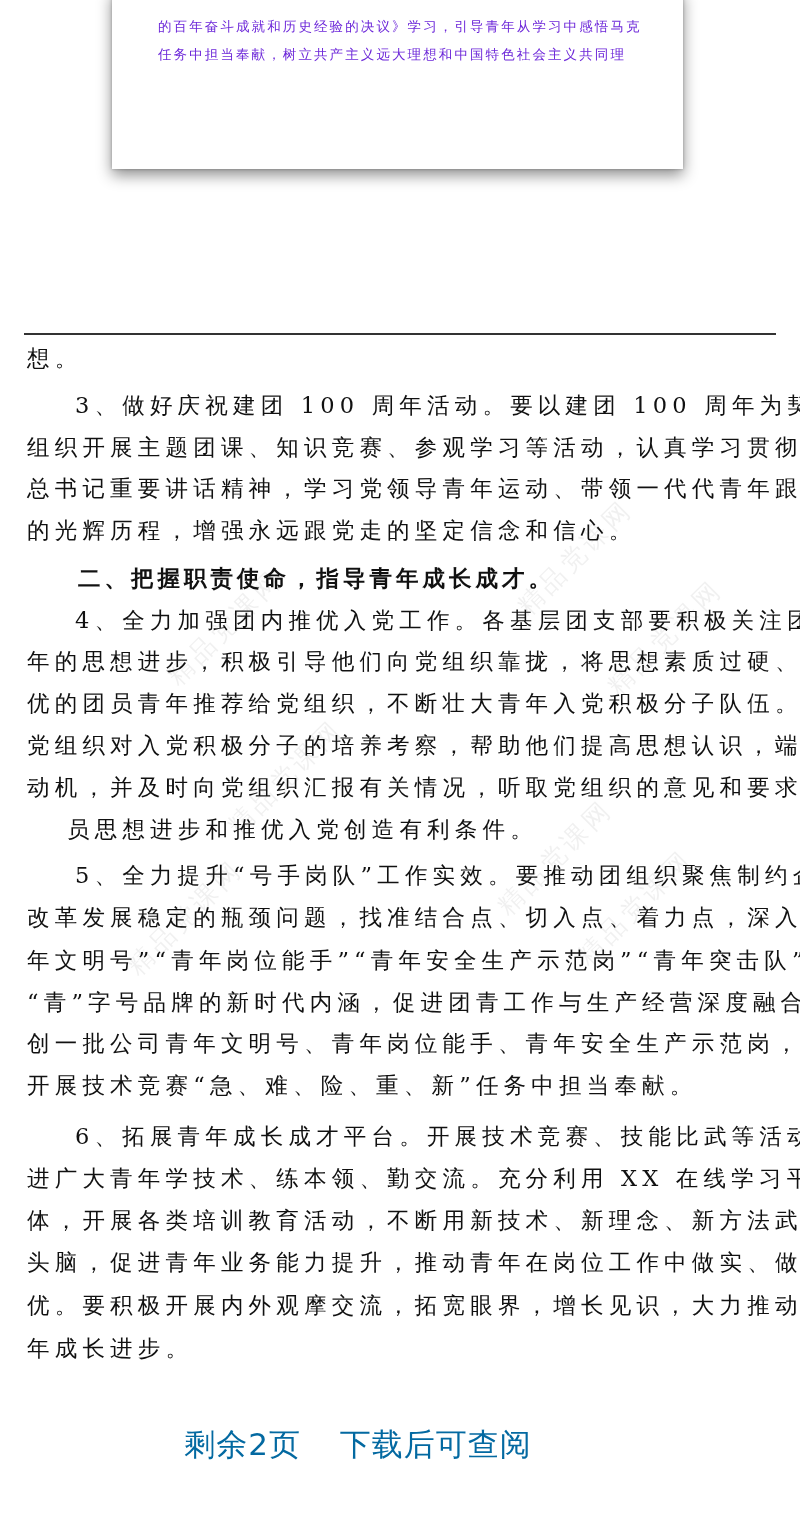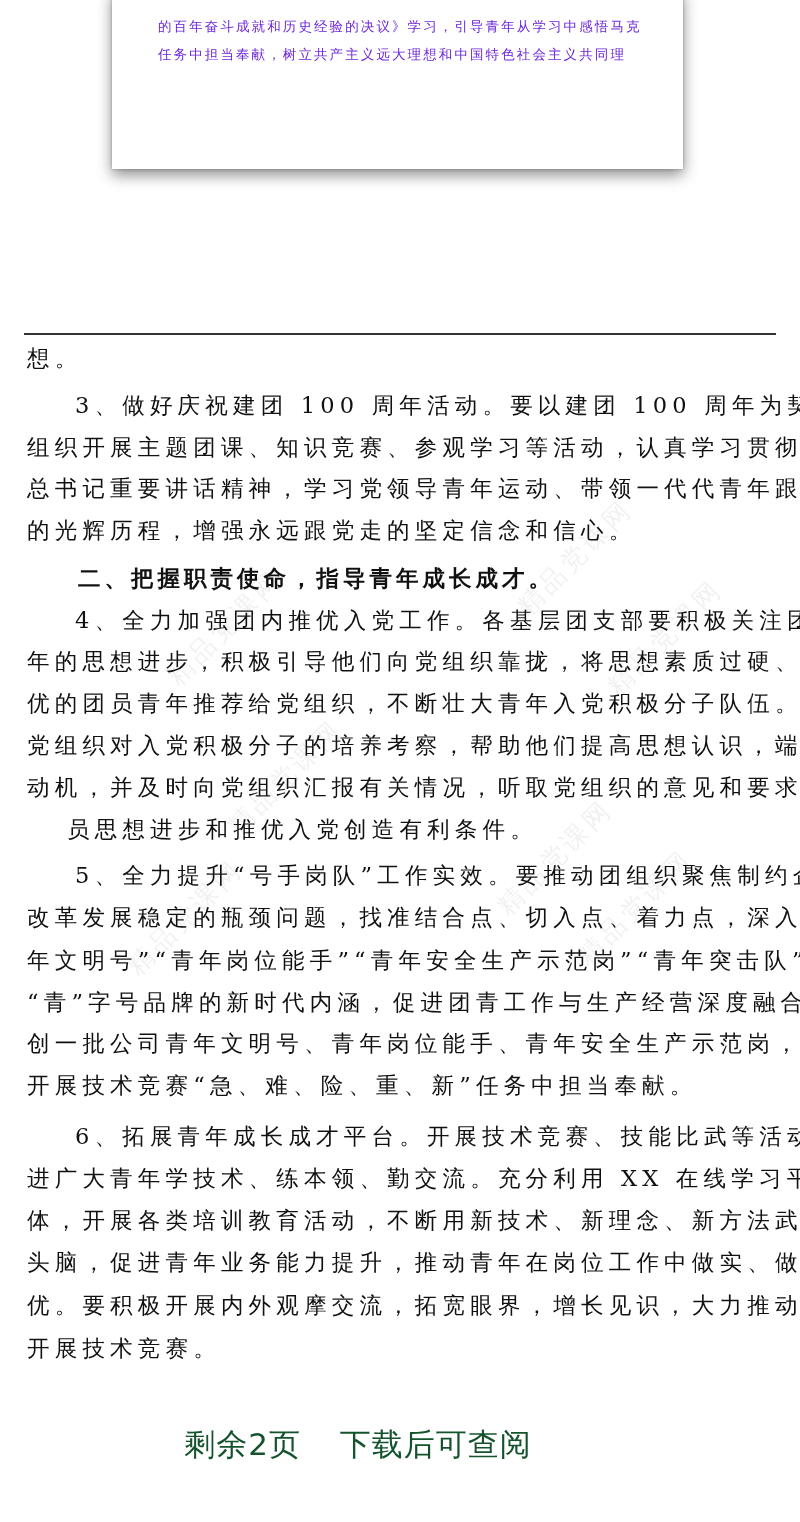--- a/index.html
+++ b/index.html
@@ -9,21 +9,21 @@
           background: #fff; box-shadow: 0 6px 14px rgba(0,0,0,0.45), 0 0 3px rgba(0,0,0,0.25); }
   .card-line { position: absolute; left: 46px; font-size: 13.5px; letter-spacing: 2.1px;
                white-space: nowrap; line-height: 16px; color: #6d28d9; }
   .divider { position: absolute; left: 24px; top: 333px; width: 752px; height: 2px; background: #333; }
   .line { position: absolute; left: 27px; font-size: 22.5px; letter-spacing: 5.2px;
           white-space: nowrap; line-height: 28px; color: #111; }
   .line.indent { left: 75px; }
   .line.heading { font-weight: bold; left: 78px; letter-spacing: 4px; }
   .footer { position: absolute; left: 0; width: 716px; top: 1424px; text-align: center;
             font-family: "DejaVu Sans", "Liberation Sans", sans-serif; font-size: 31px;
-            color: #14532d; letter-spacing: 1px; }
+            color: #0369a1; letter-spacing: 1px; }
   .footer span { margin: 0 14px; }
   .wm { position: absolute; font-family: "DejaVu Sans", sans-serif; font-size: 26px;
         color: rgba(0,0,0,0.06); transform: rotate(-45deg); white-space: nowrap;
         letter-spacing: 4px; pointer-events: none; }
 </style>
 </head>
 <body>
 
 <div class="card">
   <div class="card-line" style="top:28px">的百年奋斗成就和历史经验的决议》学习，引导青年从学习中感悟马克</div>
@@ -57,19 +57,19 @@
     <div class="line" style="top: 903px;">改革发展稳定的瓶颈问题，找准结合点、切入点、着力点，深入挖掘“青</div>
     <div class="line" style="top: 946px;">年文明号”“青年岗位能手”“青年安全生产示范岗”“青年突击队”等</div>
     <div class="line" style="top: 988px;">“青”字号品牌的新时代内涵，促进团青工作与生产经营深度融合。争</div>
     <div class="line" style="top: 1029px;">创一批公司青年文明号、青年岗位能手、青年安全生产示范岗，示范引</div>
     <div class="line" style="top: 1071px;">开展技术竞赛“急、难、险、重、新”任务中担当奉献。</div>
     <div class="line indent" style="top: 1122px;">6、拓展青年成长成才平台。开展技术竞赛、技能比武等活动，促</div>
     <div class="line" style="top: 1164px;">进广大青年学技术、练本领、勤交流。充分利用 XX 在线学习平台等载</div>
     <div class="line" style="top: 1206px;">体，开展各类培训教育活动，不断用新技术、新理念、新方法武装青年</div>
     <div class="line" style="top: 1248px;">头脑，促进青年业务能力提升，推动青年在岗位工作中做实、做精、做</div>
     <div class="line" style="top: 1291px;">优。要积极开展内外观摩交流，拓宽眼界，增长见识，大力推动团员青</div>
-    <div class="line" style="top: 1334px;">开展技术竞赛。</div>
+    <div class="line" style="top: 1334px;">年成长进步。</div>
   </div>
 
 <div class="footer">
   <span>剩余2页</span>
   <span>下载后可查阅</span>
 </div>
 
 </body></html>

